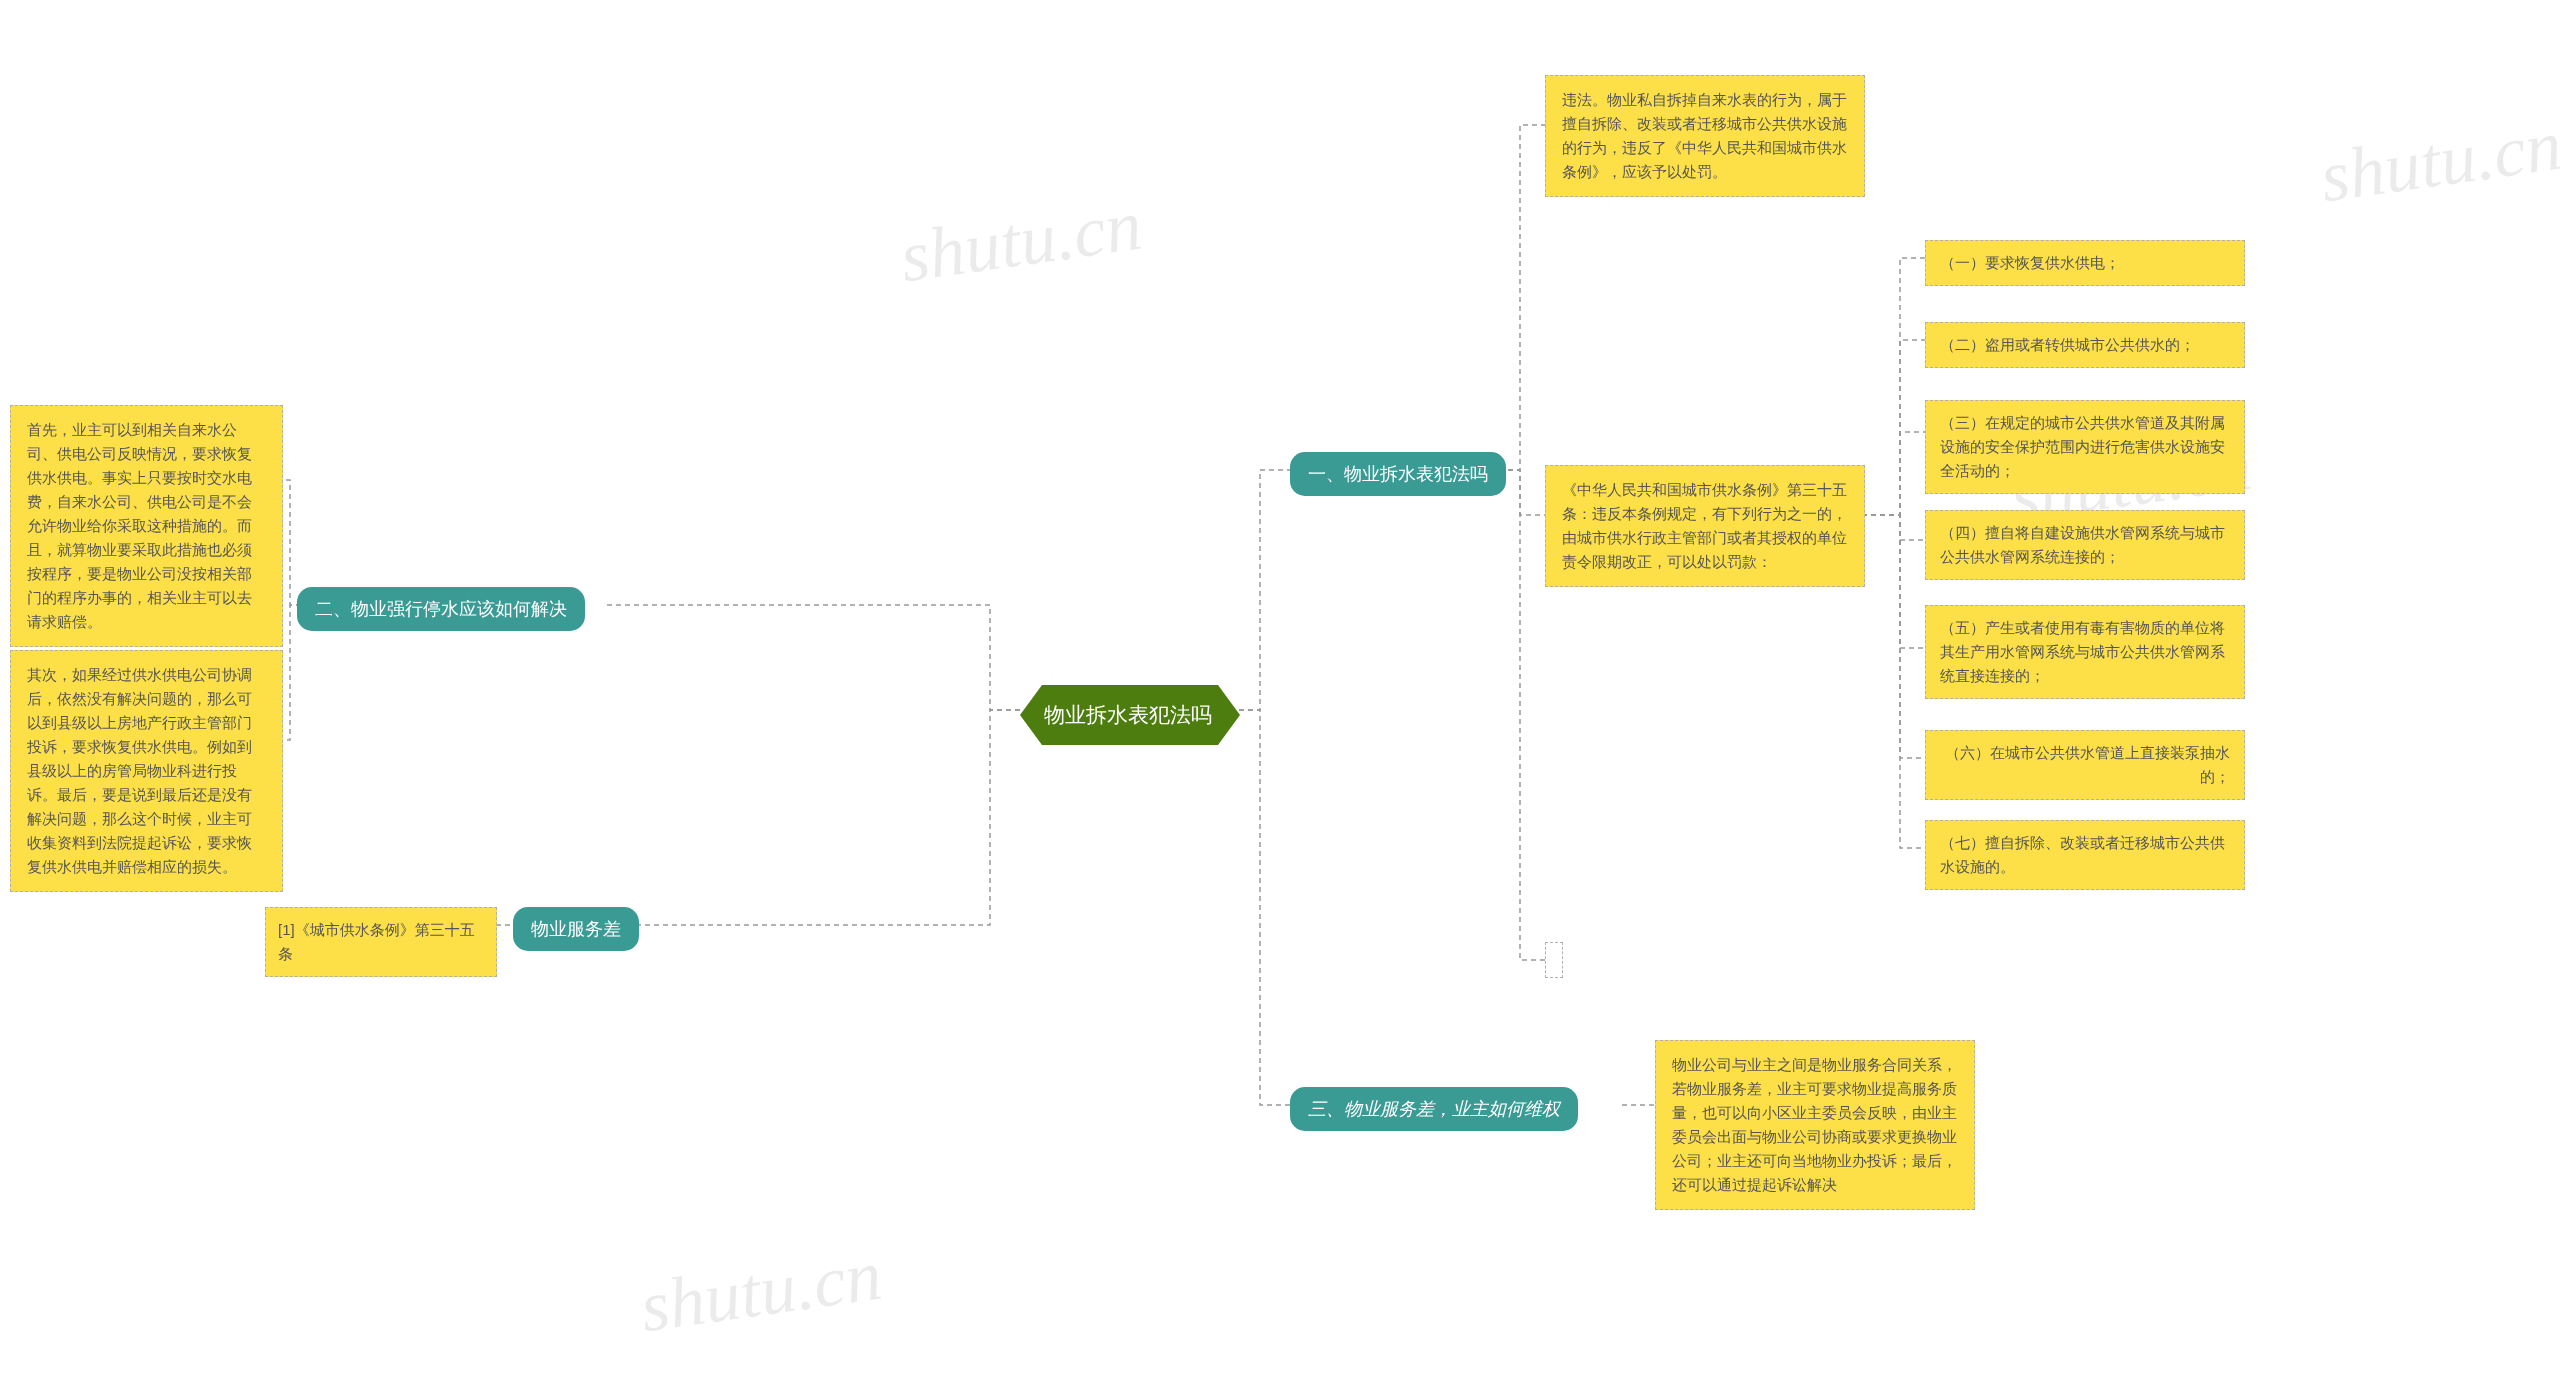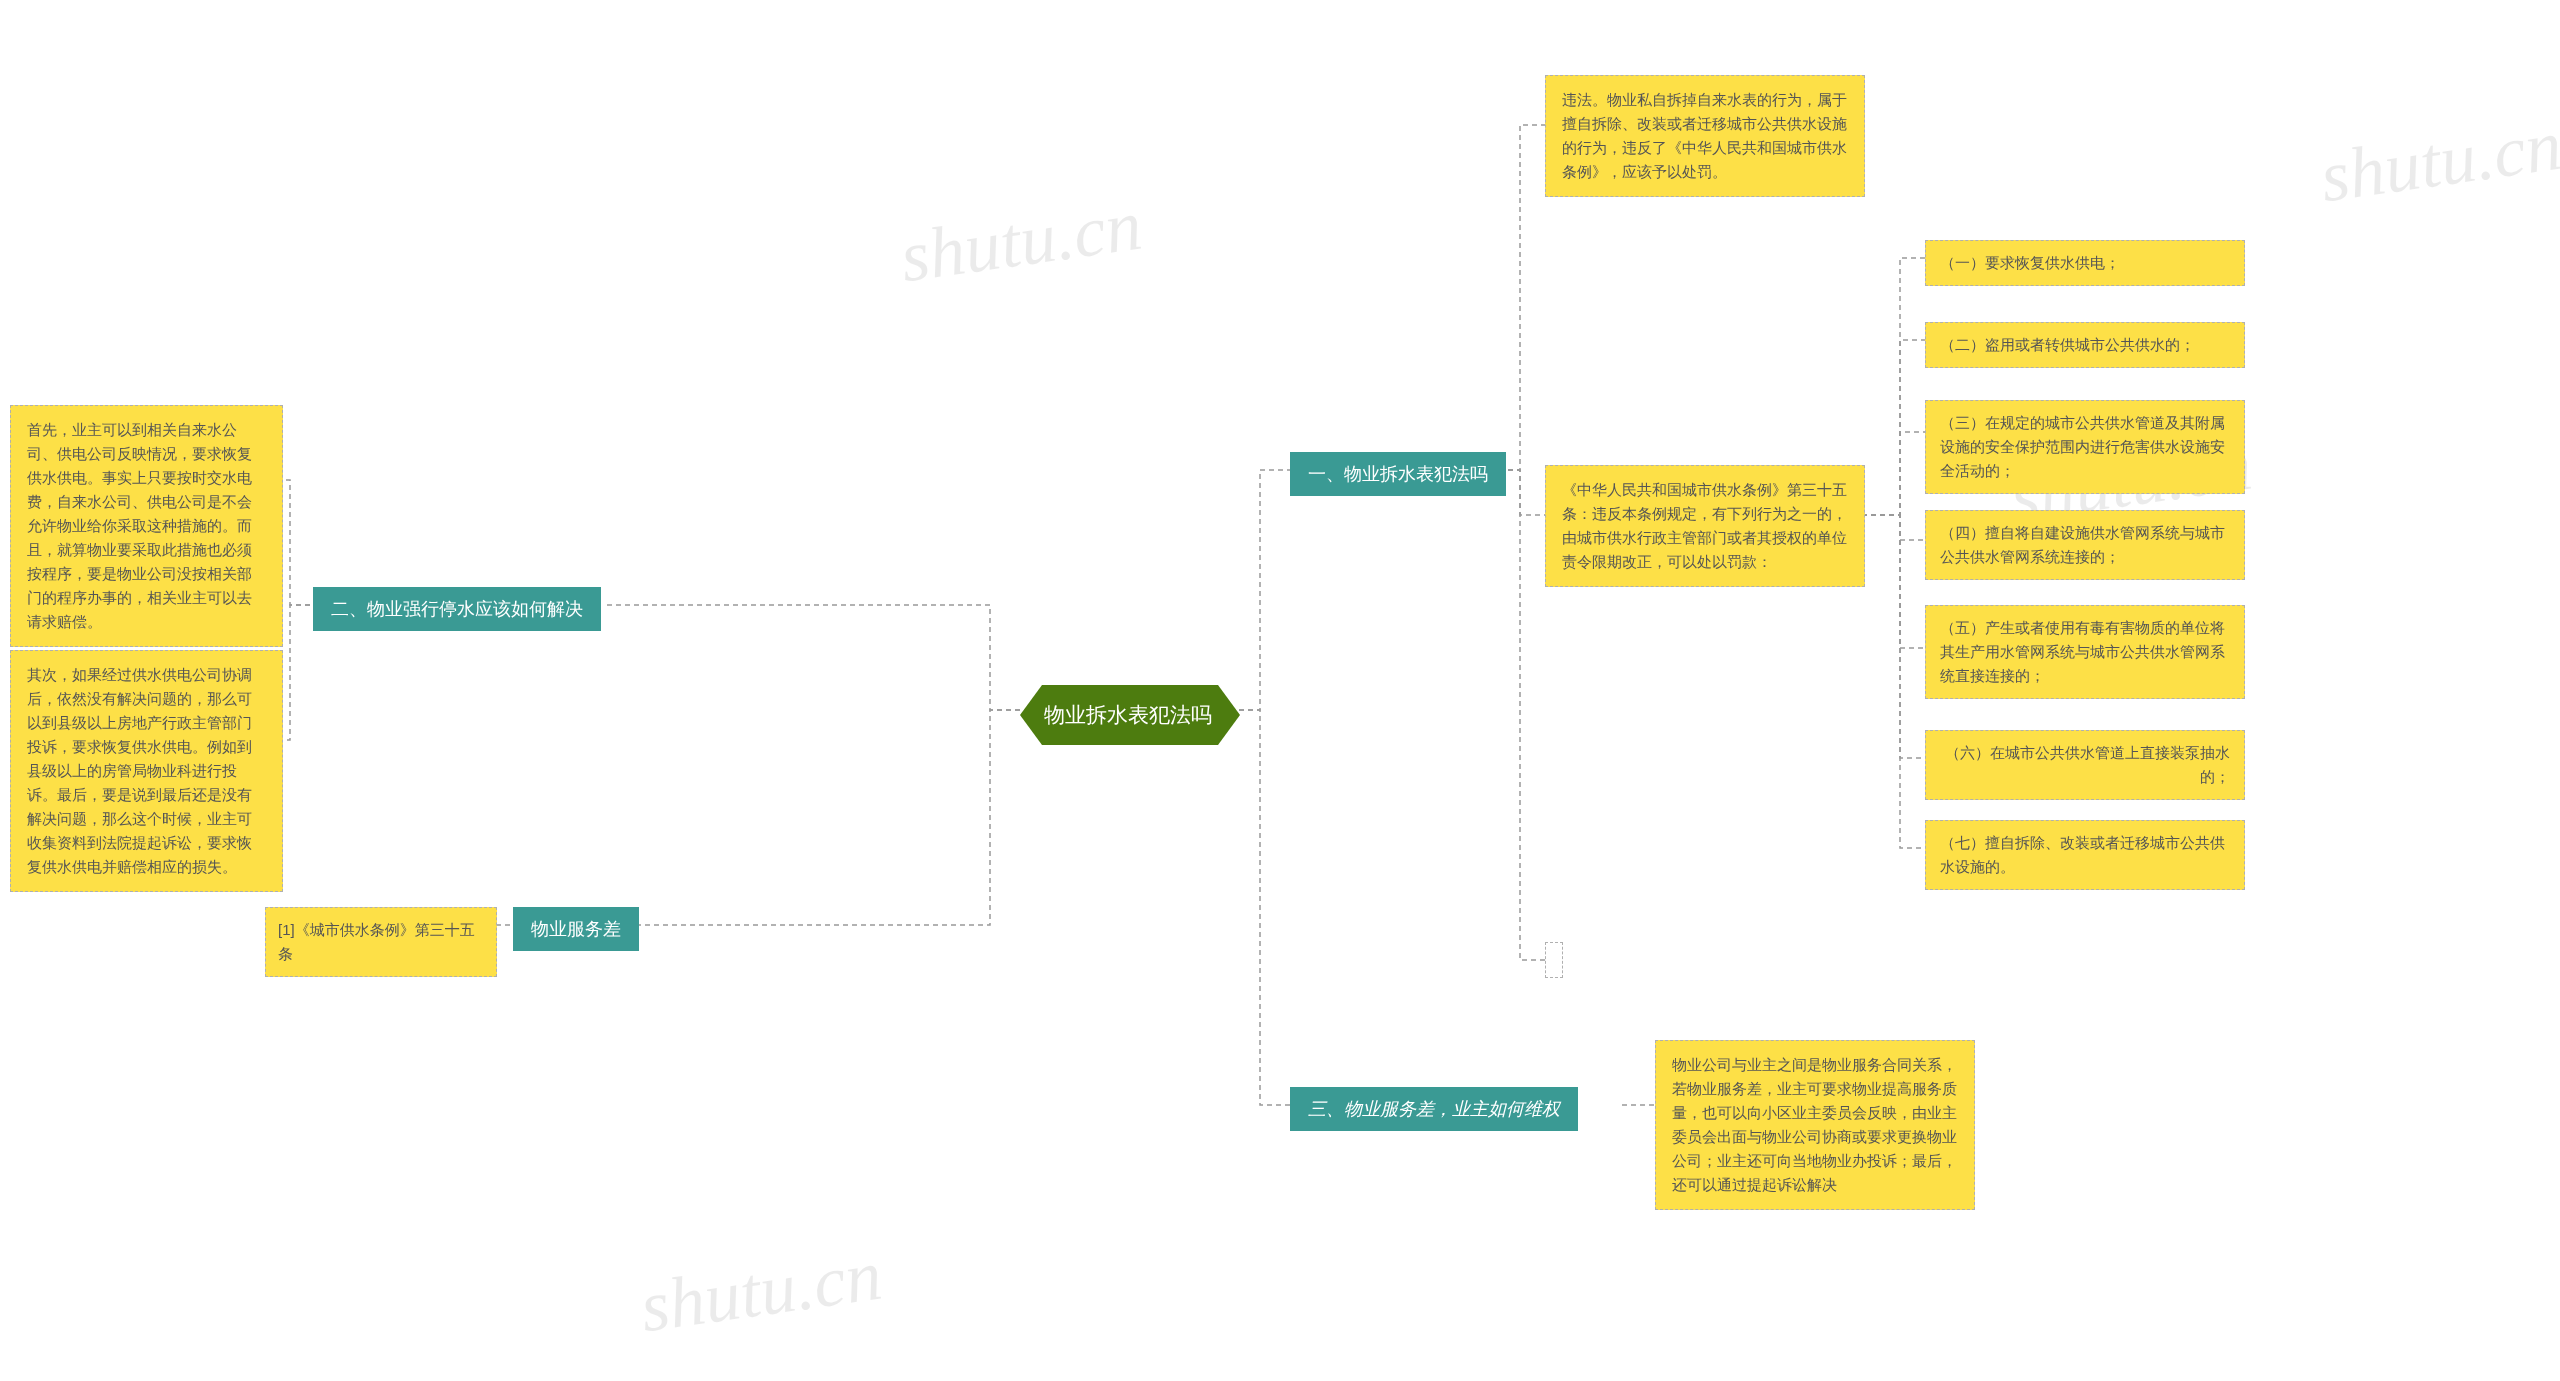--- a/index.html
+++ b/index.html
@@ -38,20 +38,21 @@
     min-width: 220px;
     text-align: center;
   }
   .branch-node {
     position: absolute;
     background: #3a9a94;
     color: #ffffff;
     font-size: 18px;
     padding: 10px 18px;
     white-space: nowrap;
+    border-radius: 15px;
   }
   .leaf-node {
     position: absolute;
     border: 1.5px dashed #b0b0b0;
     color: #555555;
     font-size: 15px;
     padding: 12px 16px;
     line-height: 1.6;
     background: #fde047;
   }
@@ -113,21 +114,21 @@
 </svg>
 
 <div class="root-node" style="left:1020px; top:685px; width:210px;">
   <span>物业拆水表犯法吗</span>
 </div>
 
 <div class="branch-node" style="left:1290px; top:452px;">
   <span>一、物业拆水表犯法吗</span>
 </div>
 
-<div class="branch-node" style="left:313px; top:587px;text-align:center;">
+<div class="branch-node" style="left:297px; top:587px;text-align:center;">
   <span>二、物业强行停水应该如何解决</span>
 </div>
 
 <div class="branch-node" style="left:1290px; top:1087px;font-style:italic;">
   <span>三、物业服务差，业主如何维权</span>
 </div>
 
 <div class="branch-node" style="left:513px; top:907px;">
   <span>物业服务差</span>
 </div>

